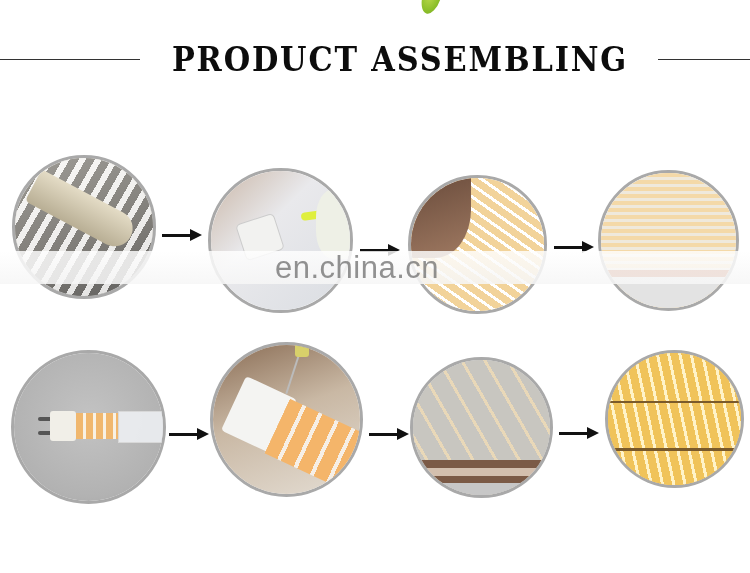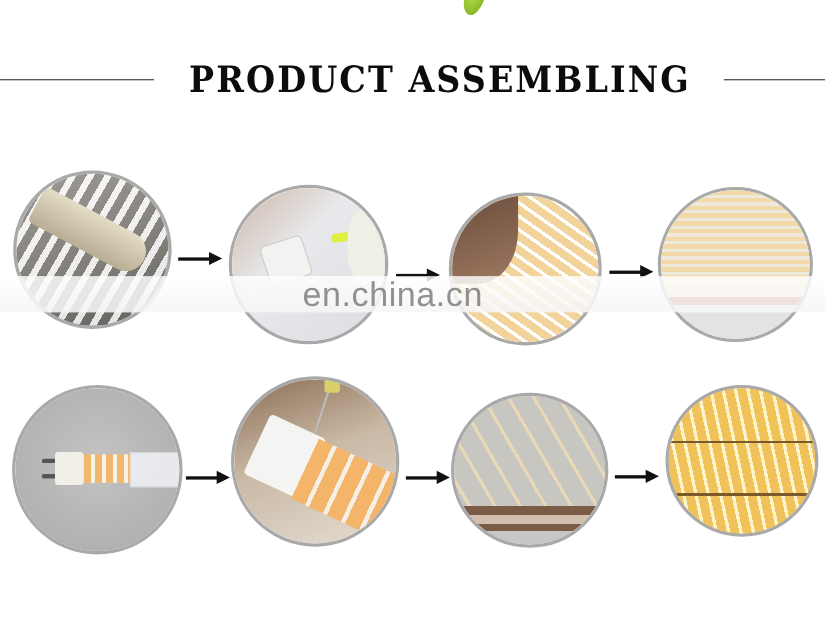--- a/index.html
+++ b/index.html
@@ -3,21 +3,21 @@
   <meta charset="utf-8">
   <style>
     html, body { margin: 0; padding: 0; background: #ffffff; }
     body { width: 750px; height: 573px; position: relative; overflow: hidden;
            font-family: "Liberation Sans", sans-serif; }
 
     .leaf { position: absolute; left: 421px; top: -10px; width: 18px; height: 24px;
             background: radial-gradient(ellipse at 40% 30%, #b8d84a 0%, #8cbf2a 60%, #7aa824 100%);
             border-radius: 0 0 60% 60% / 0 0 90% 90%; transform: rotate(18deg); }
 
-    .title-row { position: absolute; left: 0; top: 55px; width: 750px; height: 36px; }
+    .title-row { position: absolute; left: 0; top: 42px; width: 750px; height: 36px; }
     .title-line { position: absolute; top: 17px; height: 1px; background: #333333; }
     .title-line.left { left: 0; width: 140px; }
     .title-line.right { left: 658px; width: 92px; }
     .title { position: absolute; left: 150px; top: 0; width: 500px; text-align: center;
              font-family: "DejaVu Serif", serif; font-weight: bold; font-size: 33px;
              letter-spacing: 2px; color: #0c0c0c; line-height: 36px;
              transform: scaleX(0.92); transform-origin: center; }
 
     .circle { position: absolute; border-radius: 50%; overflow: hidden;
               border: 3px solid #a9a9a9; box-sizing: border-box; }

